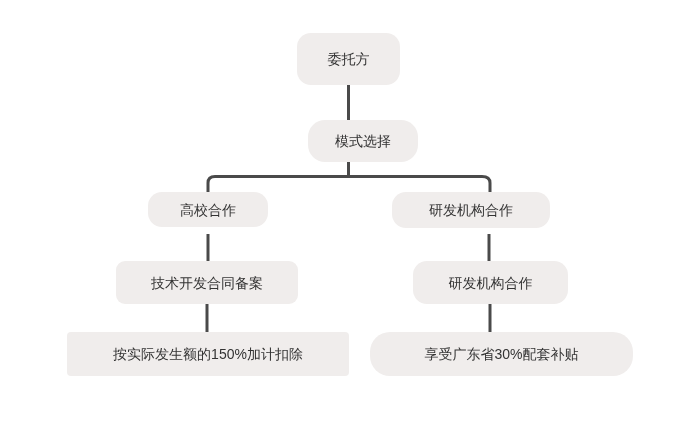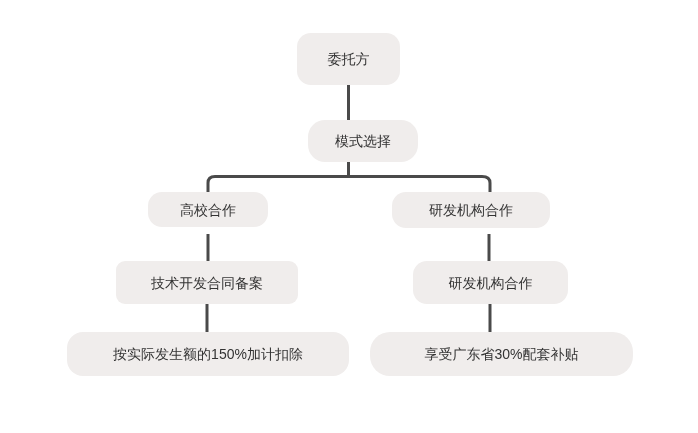--- a/index.html
+++ b/index.html
@@ -44,21 +44,21 @@
     white-space:nowrap;
     box-sizing:border-box;
     padding:0 10px;
   }
   .node-client            {left:297px;top:33px; width:103px;height:52px;}
   .node-mode-selection    {left:308px;top:120px;width:110px;height:42px;border-radius:17px;}
   .node-university-coop   {left:148px;top:192px;width:120px;height:35px;}
   .node-rd-institution    {left:392px;top:192px;width:158px;height:36px;}
   .node-tech-filing       {left:116px;top:261px;width:182px;height:43px;border-radius:9px;}
   .node-expense-audit     {left:413px;top:261px;width:155px;height:43px;}
-  .node-deduction         {left:67px; top:332px;width:282px;height:44px;border-radius:16px;}
+  .node-deduction         {left:67px; top:332px;width:282px;height:44px;border-radius:4px;}
   .node-subsidy           {left:370px;top:332px;width:263px;height:44px;border-radius:20px;}
 </style>
 </head>
 <body>
 
 <div class="canvas">
 
   <svg class="connectors" viewBox="0 0 698 433" xmlns="http://www.w3.org/2000/svg">
     <path d="M348.5 85 L348.5 121"></path>
     <path d="M348.5 162 L348.5 177"></path>

